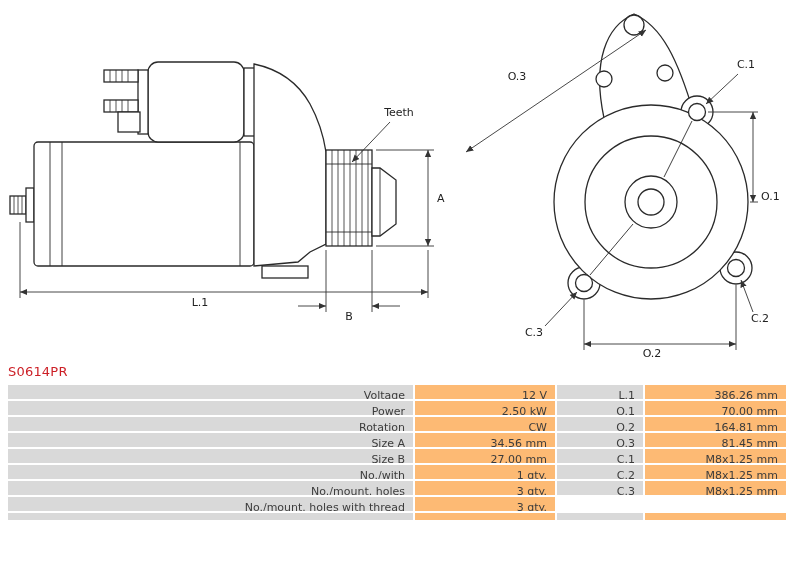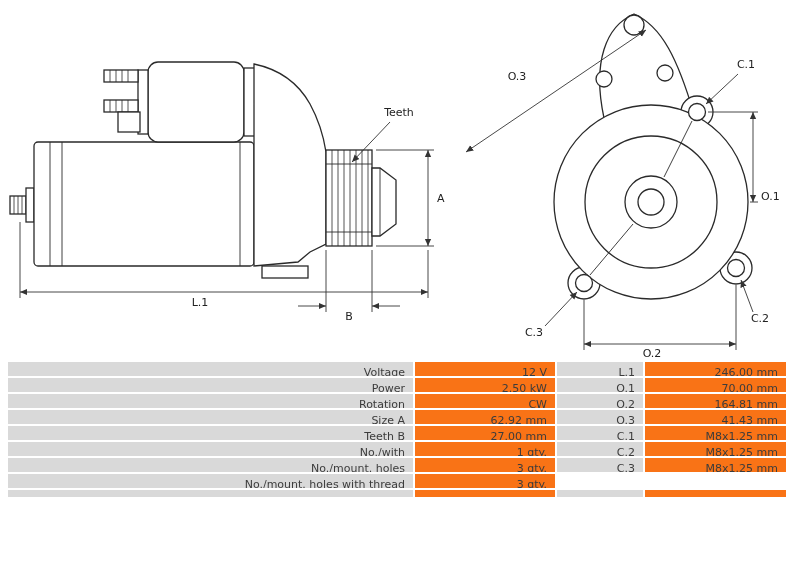--- a/index.html
+++ b/index.html
@@ -17,21 +17,21 @@
     margin-left:8px;width:778px;display:grid;
     grid-template-columns:405px 140px 86px 141px;
     gap:2px 2px;background:#fff;
   }
   .row{display:contents}
   .cell{
     height:14px;line-height:22px;font-size:11px;color:#3c3c3c;
     text-align:right;padding:0 8px;white-space:nowrap;overflow:hidden;
   }
   .lbl{background:#d9d9d9}
-  .val{background:#f97316}
+  .val{background:#fdba74}
   .blank{background:#ffffff}
   .partial .cell{height:7px}
 </style>
 </head>
 <body>
 
 <div class="page">
 
   <svg class="drawing" viewBox="0 0 790 362" width="790" height="362" xmlns="http://www.w3.org/2000/svg">
     <defs>
@@ -149,53 +149,54 @@
       <line x1="584" y1="344" x2="736" y2="344" marker-start="url(#arr)" marker-end="url(#arr)"></line>
     </g>
     <text x="517" y="80" text-anchor="middle">O.3</text>
     <text x="746" y="68" text-anchor="middle">C.1</text>
     <text x="761" y="200" text-anchor="start">O.1</text>
     <text x="534" y="336" text-anchor="middle">C.3</text>
     <text x="760" y="322" text-anchor="middle">C.2</text>
     <text x="652" y="357" text-anchor="middle">O.2</text>
   </svg>
 
+  <div class="part-number">S0614PR</div>
 
   <div class="spec-table">
 
     <div class="row">
       <div class="cell lbl">Voltage</div>
       <div class="cell val">12 V</div>
       <div class="cell lbl">L.1</div>
-      <div class="cell val">246.00 mm</div>
+      <div class="cell val">386.26 mm</div>
     </div>
 
     <div class="row">
       <div class="cell lbl">Power</div>
       <div class="cell val">2.50 kW</div>
       <div class="cell lbl">O.1</div>
       <div class="cell val">70.00 mm</div>
     </div>
 
     <div class="row">
       <div class="cell lbl">Rotation</div>
       <div class="cell val">CW</div>
       <div class="cell lbl">O.2</div>
       <div class="cell val">164.81 mm</div>
     </div>
 
     <div class="row">
       <div class="cell lbl">Size A</div>
-      <div class="cell val">62.92 mm</div>
+      <div class="cell val">34.56 mm</div>
       <div class="cell lbl">O.3</div>
-      <div class="cell val">41.43 mm</div>
-    </div>
-
-    <div class="row">
-      <div class="cell lbl">Teeth B</div>
+      <div class="cell val">81.45 mm</div>
+    </div>
+
+    <div class="row">
+      <div class="cell lbl">Size B</div>
       <div class="cell val">27.00 mm</div>
       <div class="cell lbl">C.1</div>
       <div class="cell val">M8x1.25 mm</div>
     </div>
 
     <div class="row">
       <div class="cell lbl">No./with</div>
       <div class="cell val">1 qty.</div>
       <div class="cell lbl">C.2</div>
       <div class="cell val">M8x1.25 mm</div>

